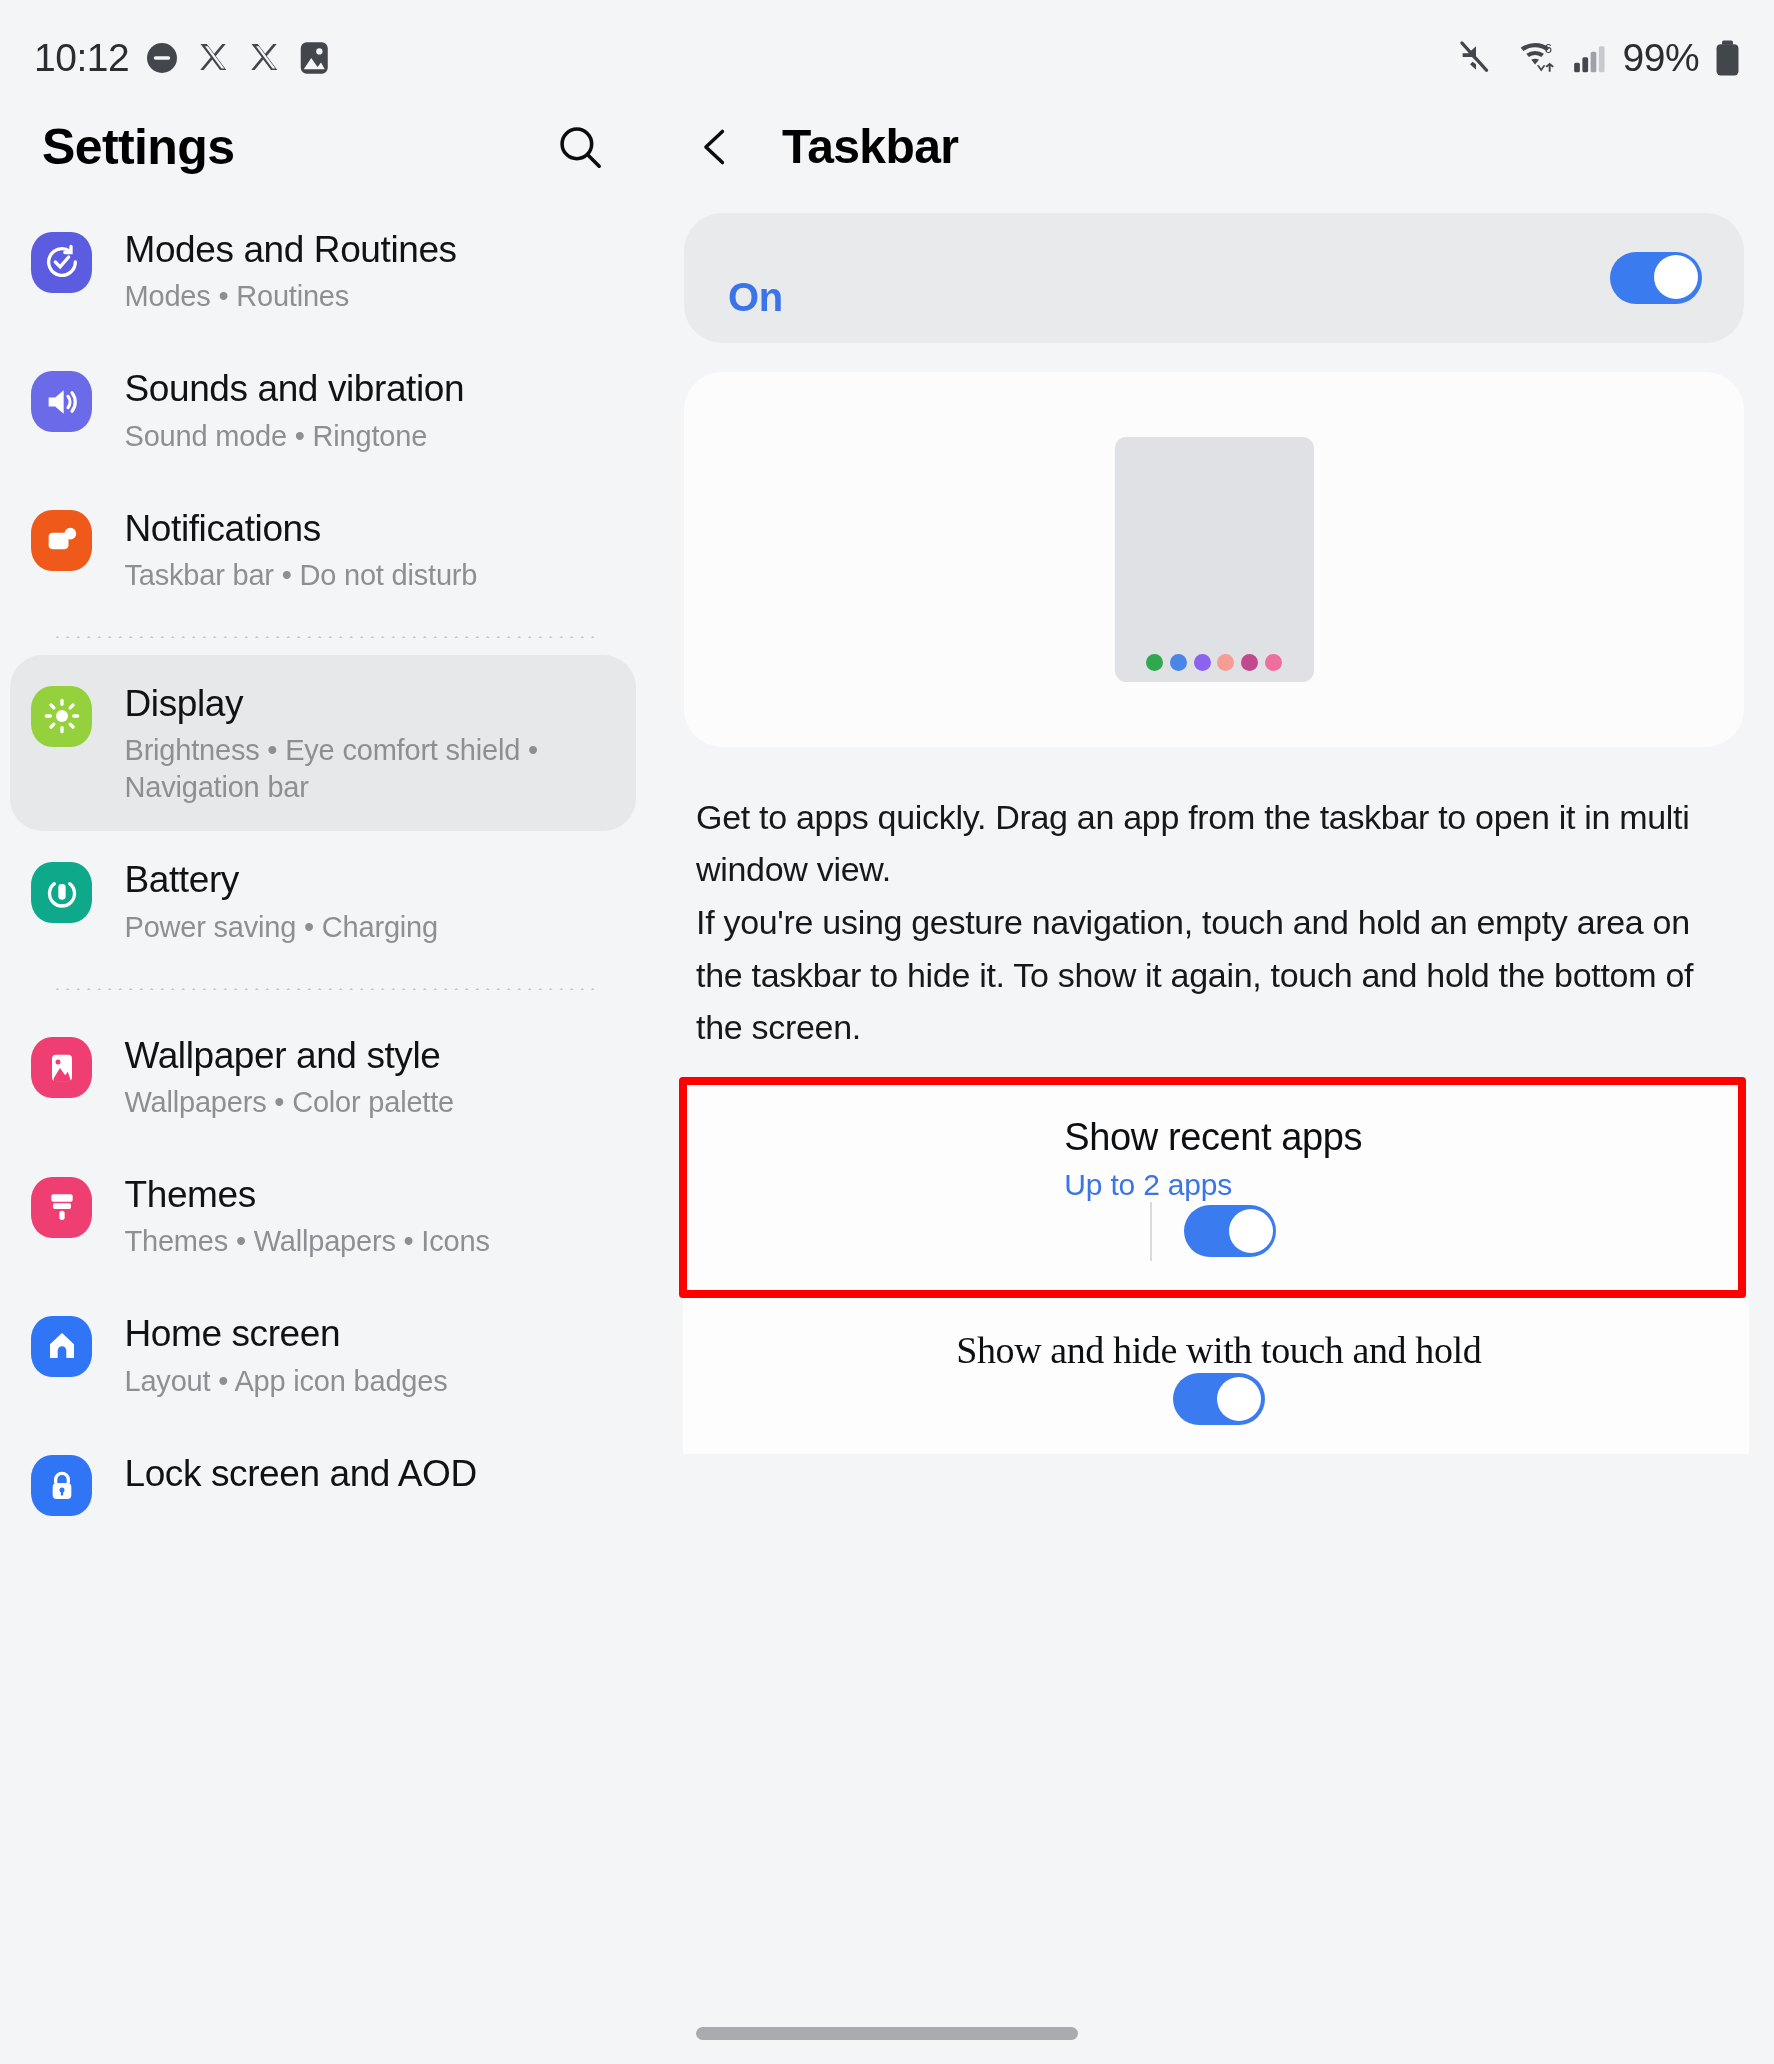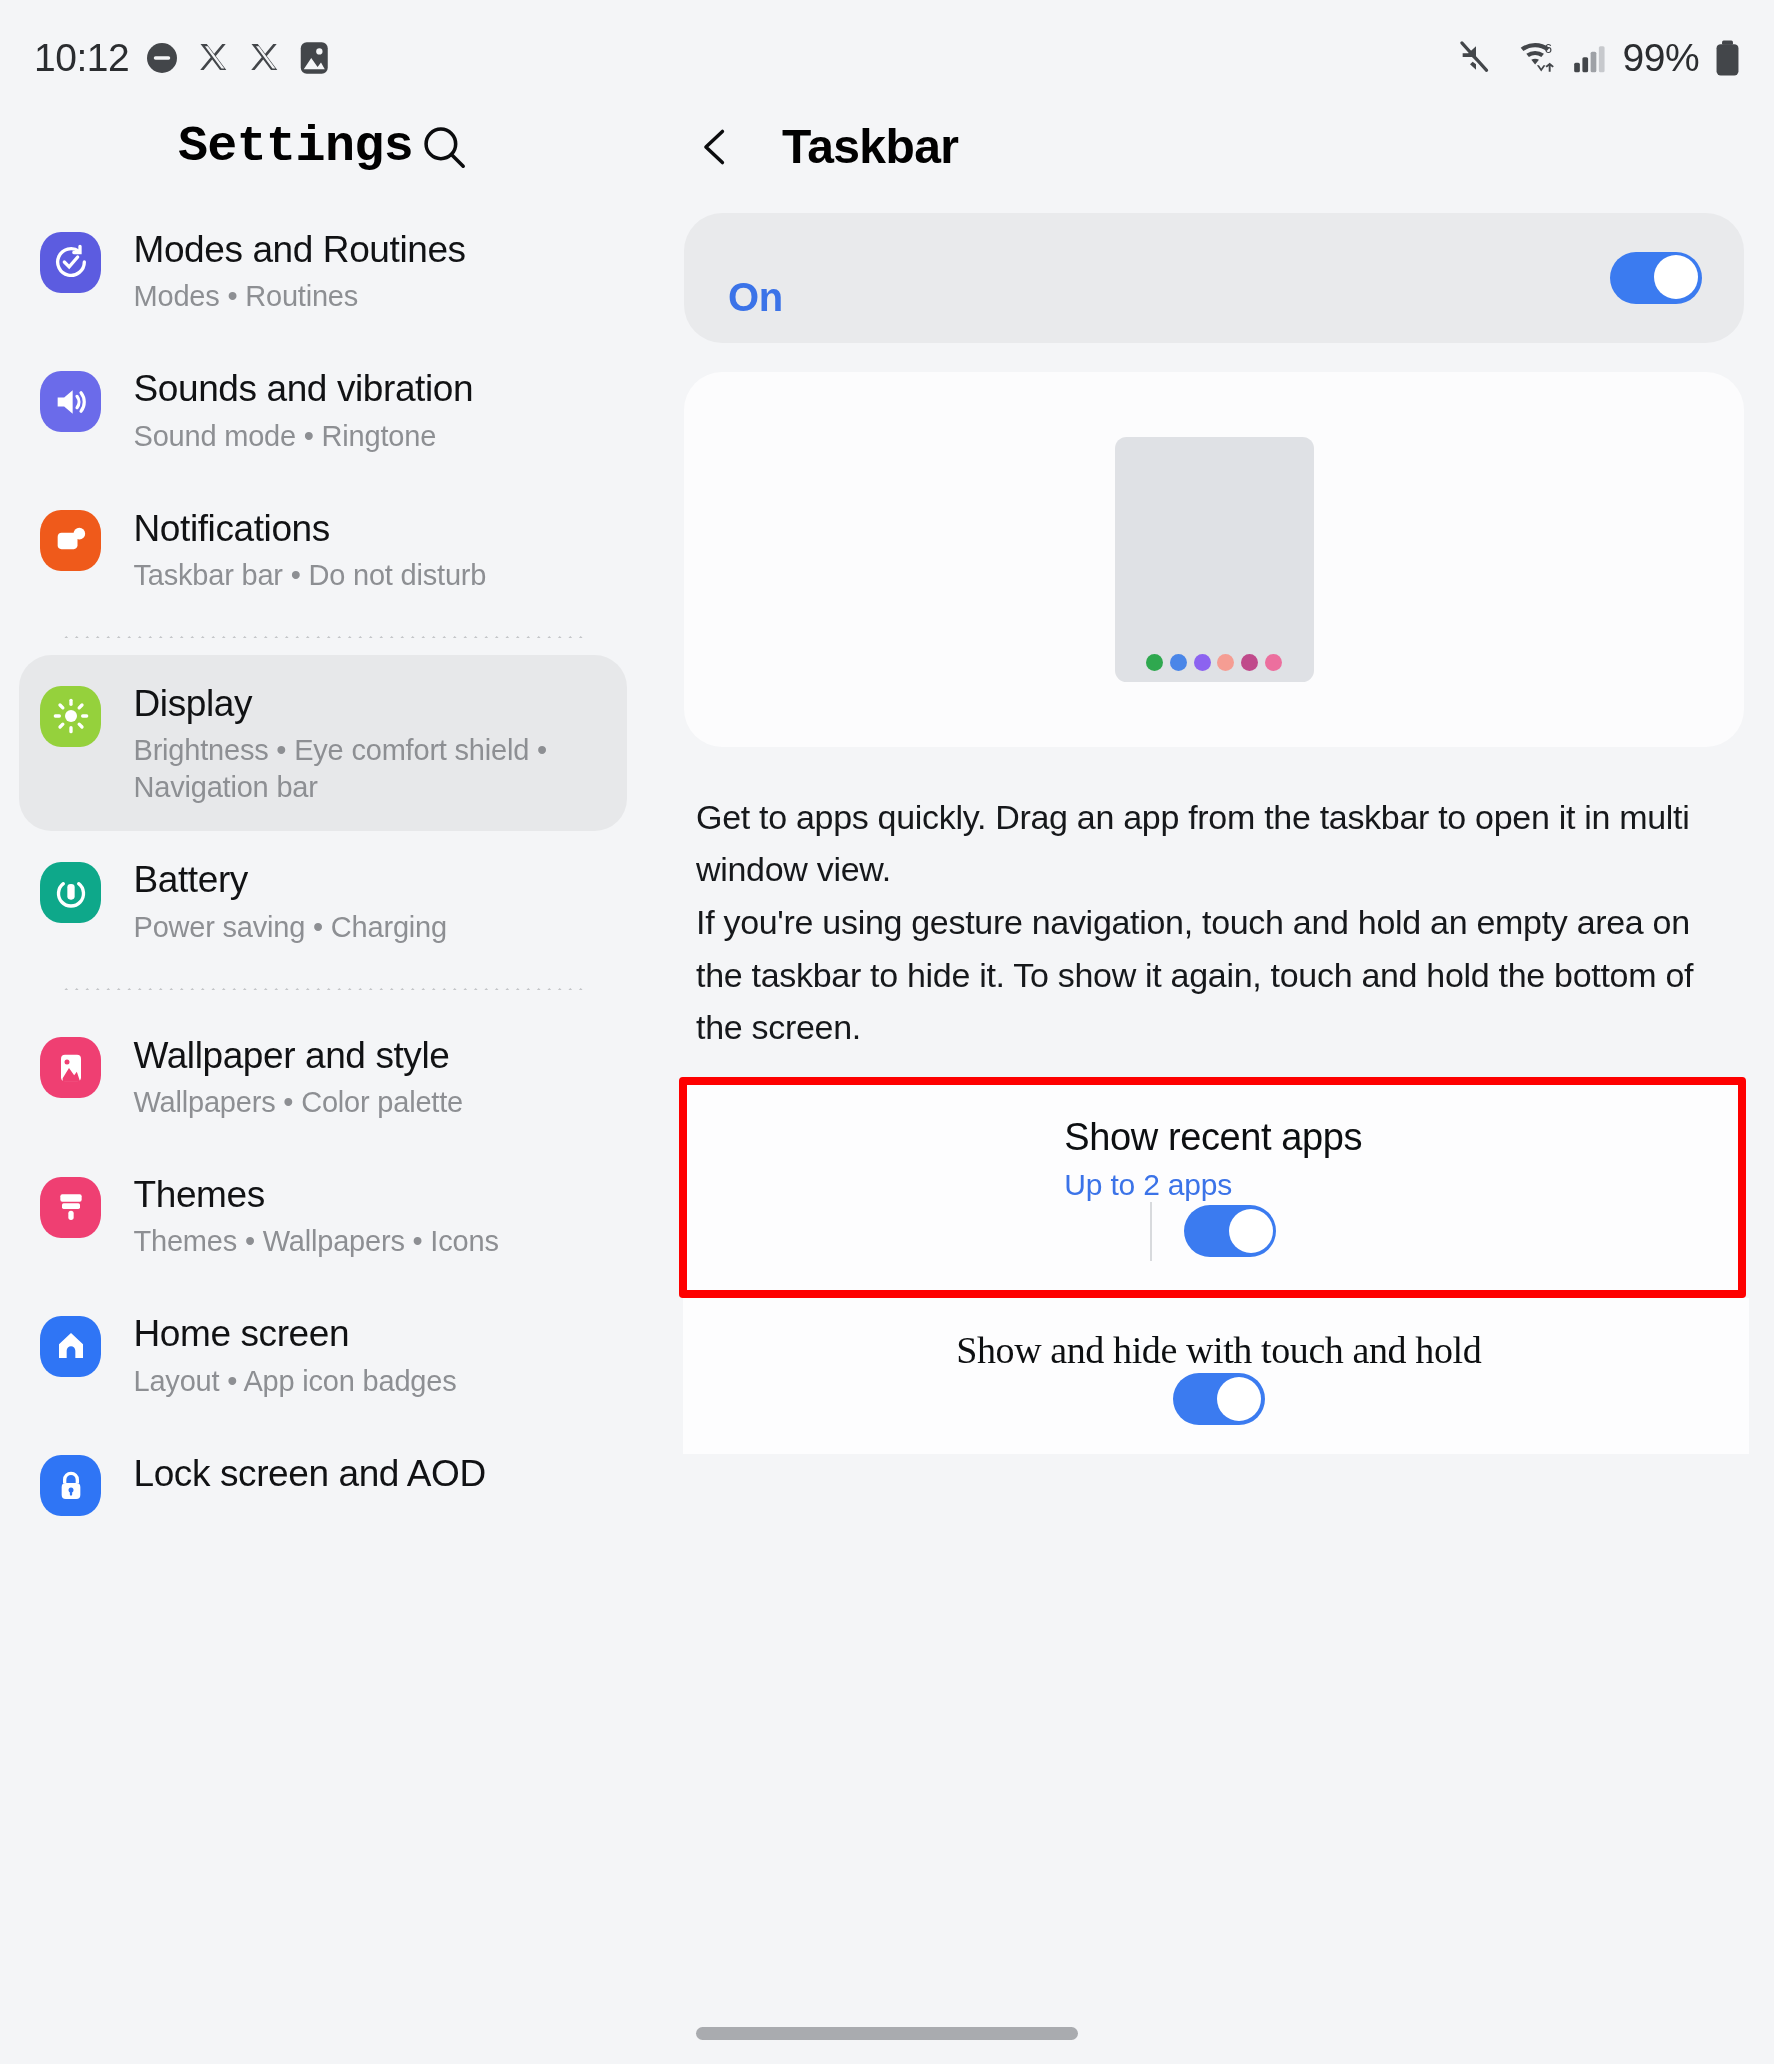--- a/index.html
+++ b/index.html
@@ -19,27 +19,27 @@
   }
   .sb-left { display:flex; align-items:center; gap:15.3px; }
   .sb-time { font-size:39px; color:#2b2d30; letter-spacing:-0.5px; font-weight:400; }
   .sb-right { display:flex; align-items:center; gap:13.4px; }
   .sb-pct { font-size:39px; color:#2b2d30; letter-spacing:-0.5px; }
   .icn { display:inline-flex; align-items:center; justify-content:center; }
 
   
   .leftpane { position:absolute; left:0; top:92px; width:646px; height:1973px; overflow:hidden; }
   .settings-header {
-    display:flex; align-items:center; justify-content:center;
-    height:109px; padding:0 36px 0 42px;font-family:Liberation Mono, monospace;
+    display:flex; align-items:center; justify-content:space-between;
+    height:109px; padding:0 36px 0 42px;
   }
   .settings-title { font-size:50px; font-weight:700; color:#010101; letter-spacing:-0.6px; }
   .search-btn { width:61px; height:61px; display:flex; align-items:center; justify-content:center; }
 
-  .nav-list { padding:0 19px; }
+  .nav-list { padding:0 10px; }
   .nav-item {
     display:flex; align-items:flex-start; gap:32.5px;
     padding:25px 23px 25px 21px; border-radius:32.5px;
   }
   .nav-item.selected { background:#e7e8ea; }
   .nav-ico {
     width:61px; height:61px; flex:0 0 61px; margin-top:5.7px;
     display:flex; align-items:center; justify-content:center;
     border-radius:21px / 23px;
   }

